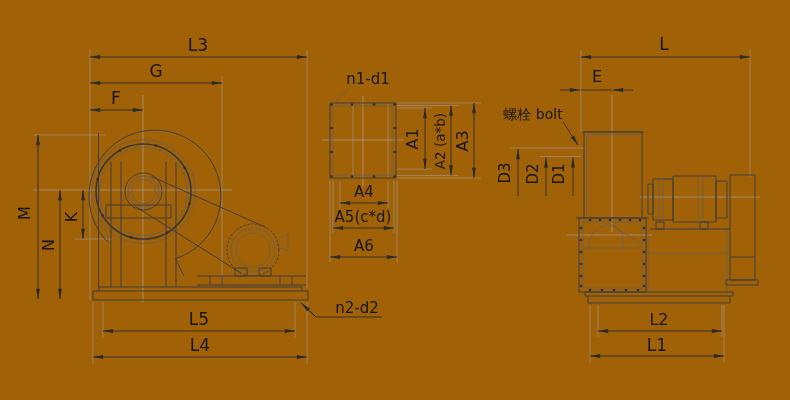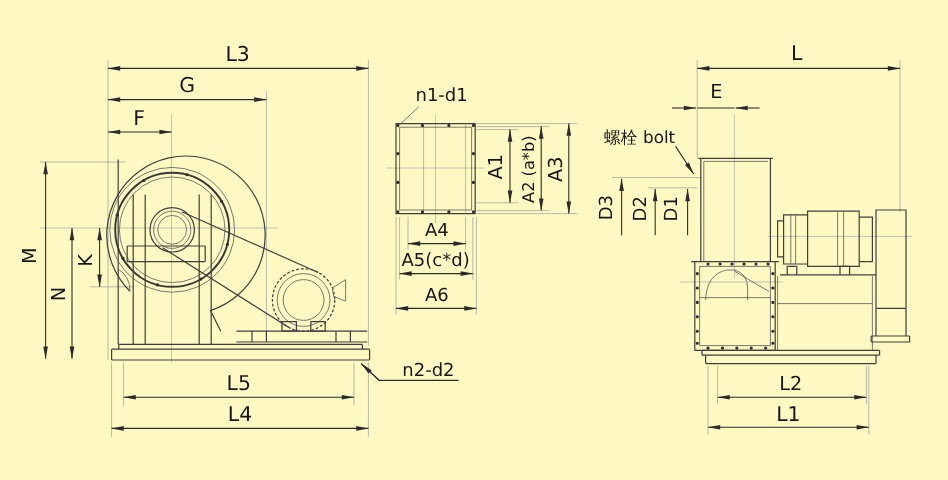--- a/index.html
+++ b/index.html
@@ -1,16 +1,16 @@
 <!DOCTYPE html>
 <html><head>
 <meta charset="utf-8">
 <style>
   html,body{margin:0;padding:0;background:#fff;}
-  .stage{position:relative;width:790px;height:400px;background:#fef9c3;overflow:hidden;
+  .stage{position:relative;width:790px;height:400px;background:#a16207;overflow:hidden;
          font-family:"DejaVu Sans",sans-serif;}
   svg{display:block;}
   text{font-family:"DejaVu Sans",sans-serif;fill:#161616;}
   .t17{font-size:17px;} .t16{font-size:16px;} .t15{font-size:15px;}
   .t14{font-size:14px;} .t13{font-size:13.5px;}
   .s{stroke:#3f3f3f;stroke-width:1;fill:none;}
   .s2{stroke:#5f5f5f;stroke-width:.7;fill:none;}
   .sb{stroke:#383838;stroke-width:1.6;fill:none;}
   .ext{stroke:#9d9d9d;stroke-width:.6;fill:none;}
   .cl{stroke:#ababab;stroke-width:.6;fill:none;}

